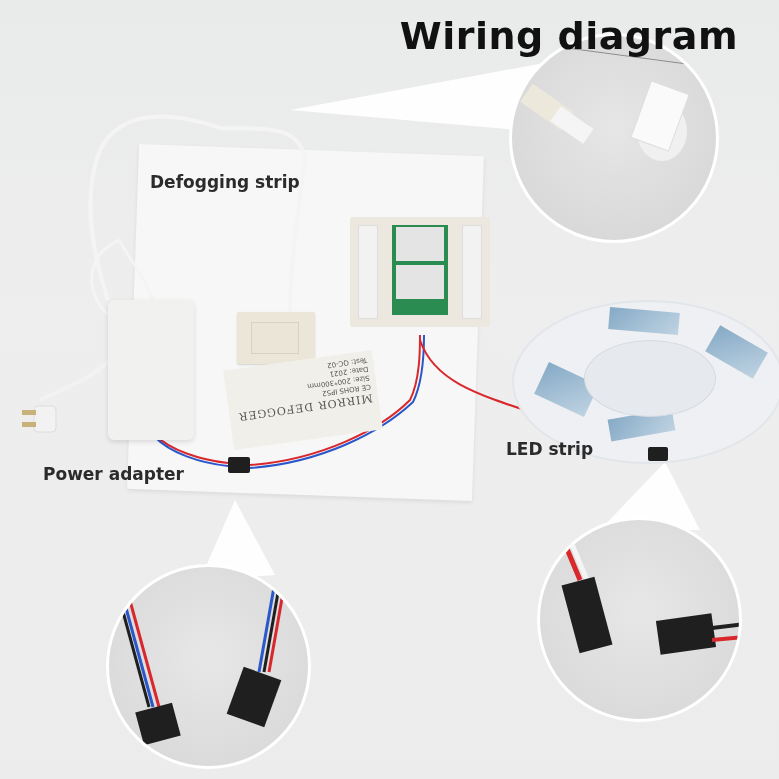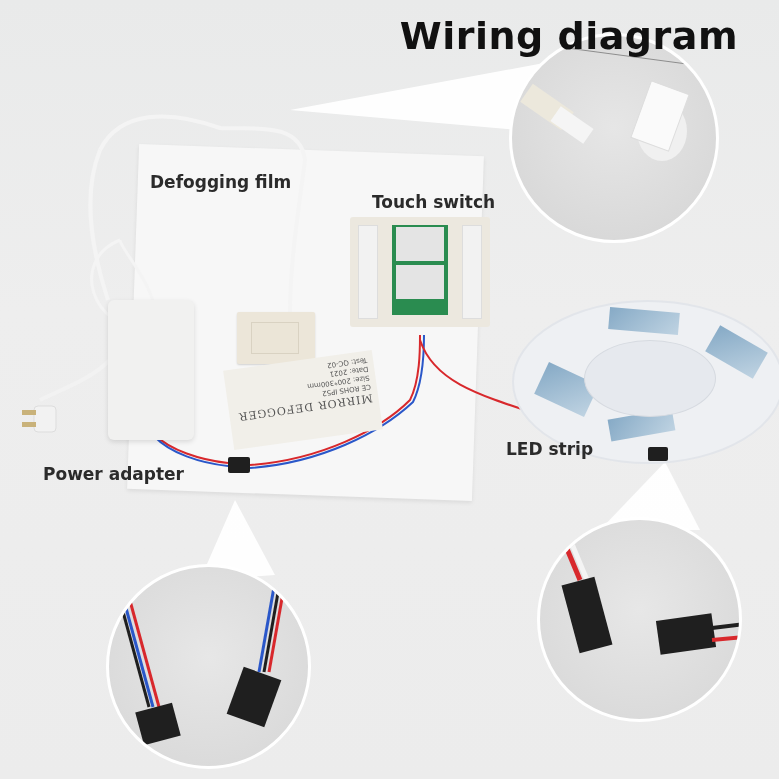--- a/index.html
+++ b/index.html
@@ -156,18 +156,17 @@
       <path d="M15,0 L40,60" stroke="#d8282c" stroke-width="5"></path>
       <path d="M22,0 L47,60" stroke="#f4f4f4" stroke-width="5"></path>
       <rect x="30" y="60" width="34" height="70" fill="#1f1f1f" transform="rotate(-15 47 95)"></rect>
       <rect x="118" y="97" width="56" height="34" fill="#1f1f1f" transform="rotate(-8 146 114)"></rect>
       <path d="M172,108 L205,104" stroke="#1f1f1f" stroke-width="4"></path>
       <path d="M172,120 L205,117" stroke="#d8282c" stroke-width="4"></path>
     </svg>
   </div>
 
   <div class="title">Wiring diagram</div>
-  <div class="label" style="left:150px;top:172px;">Defogging film</div>
-  <div class="label" style="left:372px;top:192px;">Touch switch</div>
+  <div class="label" style="left:150px;top:172px;">Defogging strip</div>
   <div class="label" style="left:43px;top:464px;">Power adapter</div>
   <div class="label" style="left:506px;top:439px;">LED strip</div>
 
 </div>
 
 </body></html>

